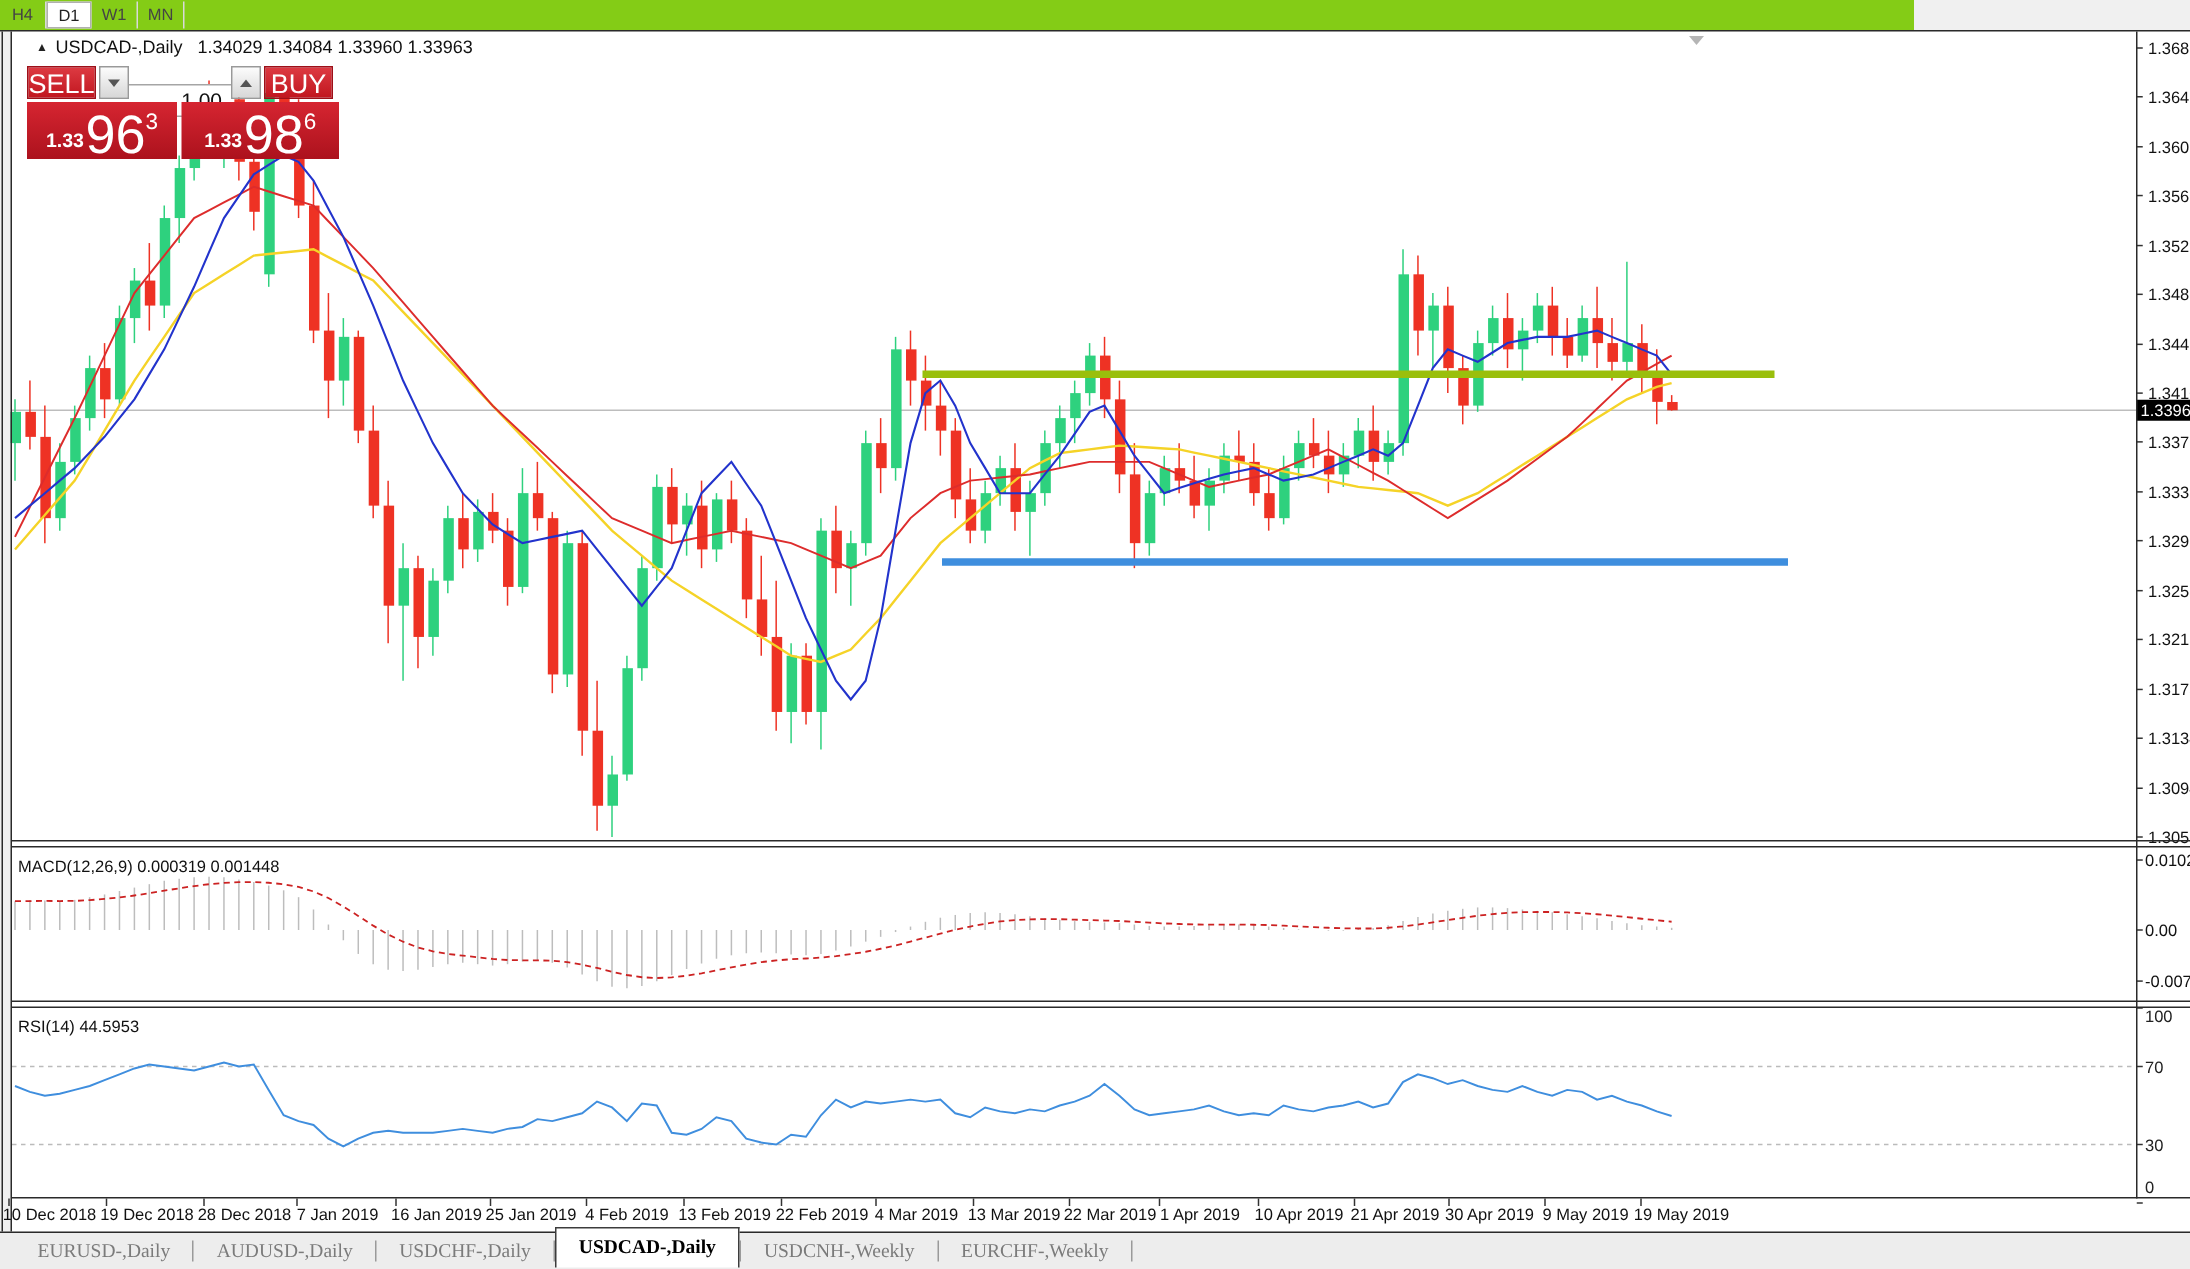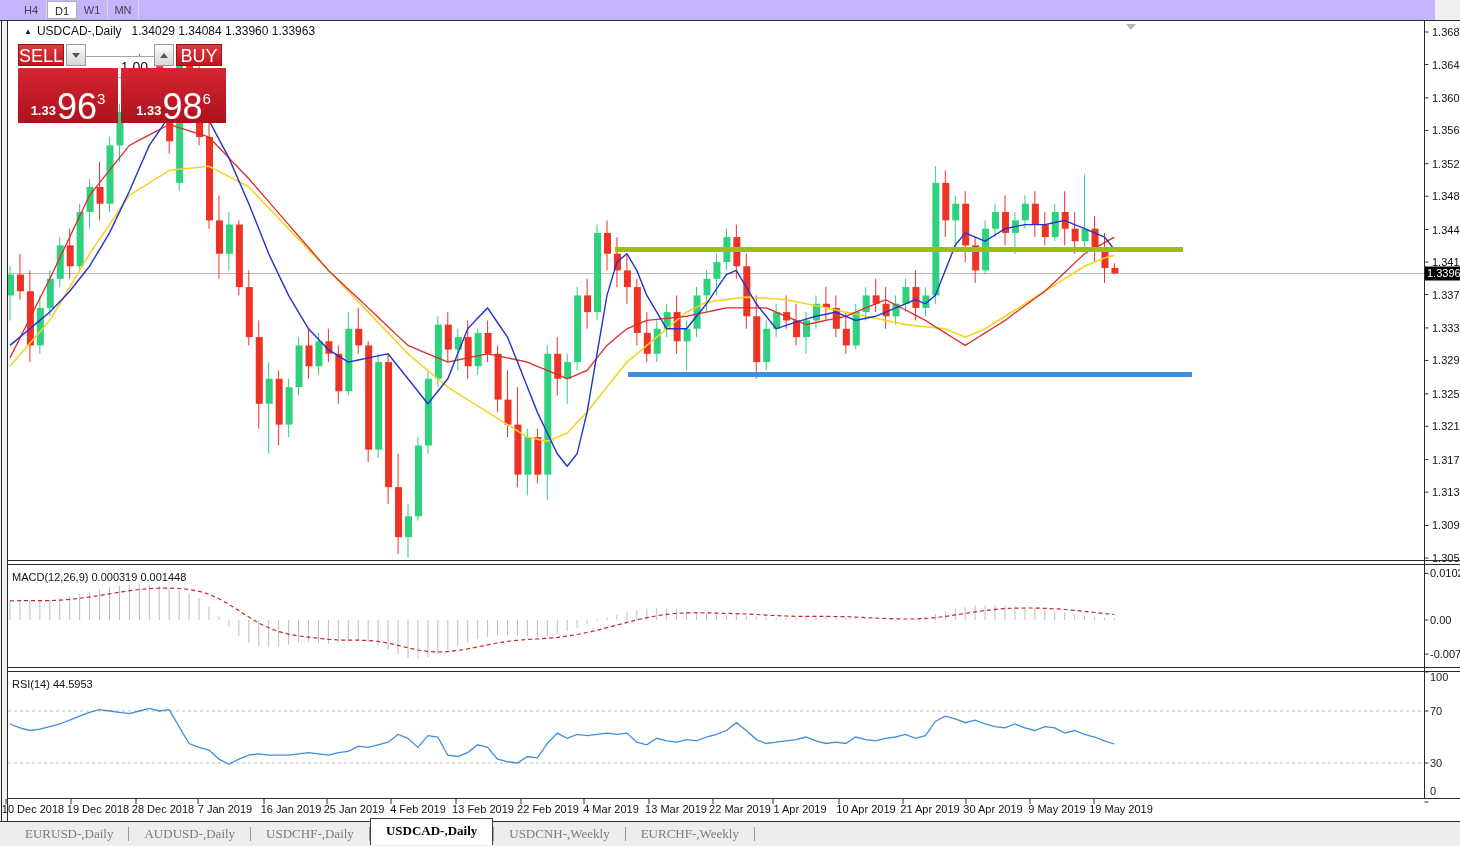--- a/index.html
+++ b/index.html
@@ -1,21 +1,21 @@
 <!DOCTYPE html>
 <html><head>
 <meta charset="utf-8">
 <style>
   html,body{margin:0;padding:0;background:#f0f0f0;}
   #root{position:relative;width:1460px;height:846px;overflow:hidden;
         font-family:"Liberation Sans","DejaVu Sans",sans-serif;background:#f0f0f0;}
   #market-svg{position:absolute;left:0;top:0;pointer-events:none;}
   
-  #toolbar{position:absolute;left:0;top:0;width:1435px;height:20px;background:#c4b5fd;
-           display:flex;align-items:center;padding-left:16px;box-sizing:border-box;}
+  #toolbar{position:absolute;left:0;top:0;width:1276px;height:20px;background:#84cc16;
+           display:flex;align-items:center;padding-left:0;box-sizing:border-box;}
   .tfbtn{width:30px;height:18px;line-height:18px;text-align:center;font-size:11px;color:#444;
          border-right:1px solid #d9d9d9;cursor:default;}
   .tfbtn.active{background:#ffffff;border:1px solid #b0b0b0;box-sizing:border-box;color:#222;}
   
   #chart-header{position:absolute;left:24px;top:24px;font-size:12px;color:#111;white-space:nowrap;}
   #chart-header .arr{font-size:8px;margin-right:5px;vertical-align:1px;color:#222;}
   #chart-header .ttl{margin-right:10px;}
   
   #trade-widget{position:absolute;left:18px;top:44px;width:208px;height:62px;}
   .tw-row1{position:absolute;left:0;top:0;width:208px;height:22px;display:flex;}
@@ -23,21 +23,21 @@
           font-size:18px;text-align:center;line-height:22px;border:1px solid #9e0f18;box-sizing:border-box;}
   .tw-spin{width:20px;height:22px;background:linear-gradient(#fcfcfc,#d7d7d7);border:1px solid #999;
            box-sizing:border-box;display:flex;align-items:center;justify-content:center;}
   .tri-dn{width:0;height:0;border-left:4px solid transparent;border-right:4px solid transparent;
           border-top:5px solid #555;}
   .tri-up{width:0;height:0;border-left:4px solid transparent;border-right:4px solid transparent;
           border-bottom:5px solid #555;}
   .tw-vol{width:68px;height:22px;border:1px solid #a5a5a5;border-left:none;border-right:none;
           box-sizing:border-box;background:#fff;font-size:14px;color:#111;text-align:right;
           padding-right:6px;line-height:20px;margin-top:12px;}
-  .tw-quote{position:absolute;top:24px;height:55px;background:linear-gradient(#d62531,#ac121d);
+  .tw-quote{position:absolute;top:24px;height:38px;background:linear-gradient(#d62531,#ac121d);
             color:#fff;display:flex;align-items:flex-end;justify-content:center;}
   #bid-panel{left:0;width:100px;}
   #ask-panel{left:103px;width:105px;}
   .q-small{font-size:13px;font-weight:bold;margin:0 1px 5px 0;}
   .q-big{font-size:36px;line-height:30px;margin-bottom:1px;}
   .q-sup{font-size:15px;margin-bottom:16px;}
   
   #tabbar{position:absolute;left:0;top:822px;width:1460px;height:24px;background:#ededed;
           display:flex;align-items:center;padding-left:10px;box-sizing:border-box;}
   .tab{font-size:13px;color:#7b7b7b;padding:3px 15px;white-space:nowrap;font-family:Liberation Serif, serif;}

